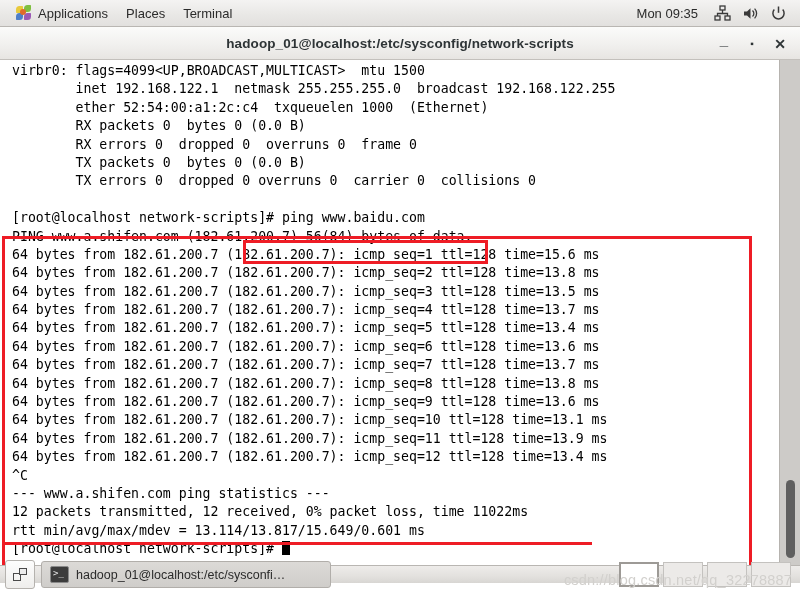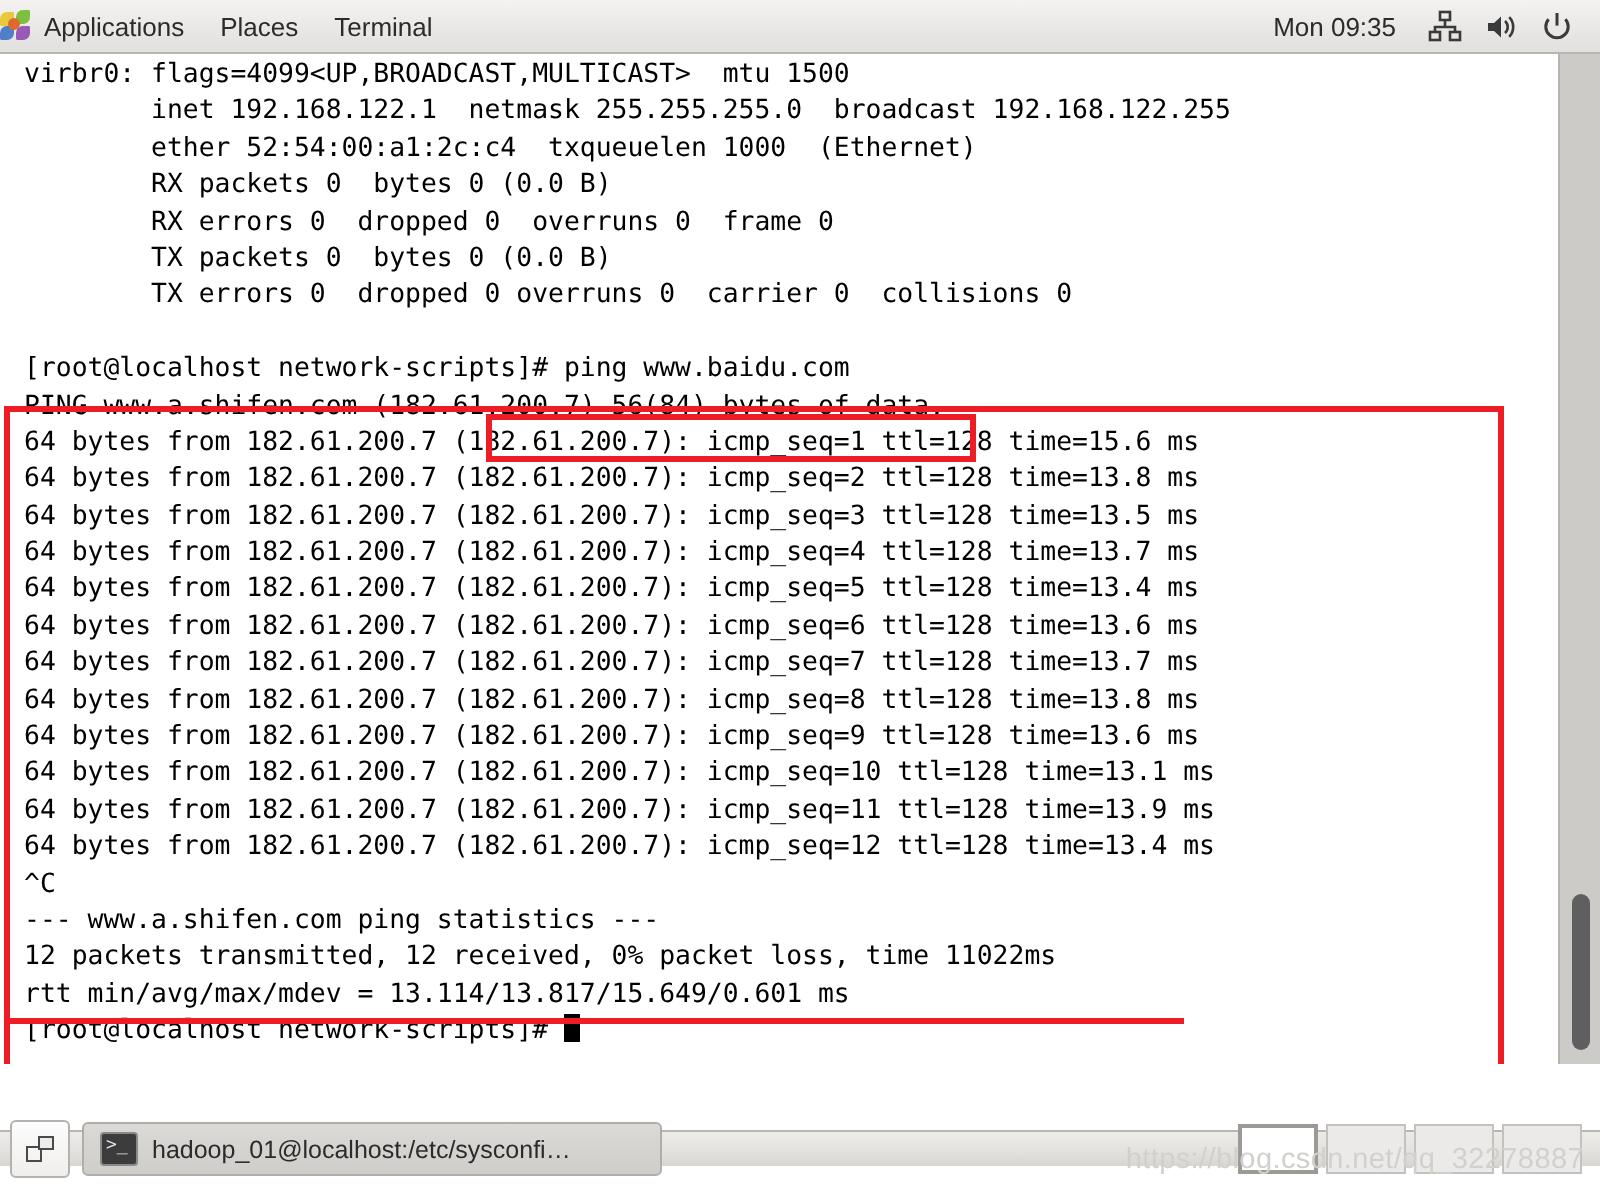--- a/index.html
+++ b/index.html
@@ -28,21 +28,21 @@
     color: #2b2b2b;
   }
   .panel-item {
     display: flex;
     align-items: center;
     height: 27px;
     padding: 0 9px;
     cursor: default;
     white-space: nowrap;
   }
-  #apps-menu { padding-left: 0; }
+  #apps-menu { padding-left: 16px; }
   .apps-glyph {
     width: 16px; height: 16px;
     position: relative;
     margin-right: 6px;
     flex: 0 0 auto;
   }
   .apps-glyph i {
     position: absolute;
     width: 7px; height: 7px;
     border-radius: 50% 10% 50% 10%;
@@ -318,20 +318,28 @@
       <svg width="17" height="17" viewBox="0 0 17 17" aria-hidden="true">
         <path d="M4.3 4.6 A5.6 5.6 0 1 0 12.7 4.6" fill="none" stroke="#3a3a3a" stroke-width="1.5"></path>
         <line x1="8.5" y1="1.5" x2="8.5" y2="7.8" stroke="#3a3a3a" stroke-width="1.5"></line>
       </svg>
     </div>
   </div>
 </div>
 
 <div id="window">
 
+  <div id="titlebar">
+    <div id="window-title">hadoop_01@localhost:/etc/sysconfig/network-scripts</div>
+    <div id="win-buttons">
+      <div class="win-btn wb-min">_</div>
+      <div class="win-btn wb-max">▪</div>
+      <div class="win-btn wb-close">✕</div>
+    </div>
+  </div>
 
   <div id="terminal-wrap">
 
     <div id="terminal"><div class="line">virbr0: flags=4099&lt;UP,BROADCAST,MULTICAST&gt;  mtu 1500</div><div class="line">        inet 192.168.122.1  netmask 255.255.255.0  broadcast 192.168.122.255</div><div class="line">        ether 52:54:00:a1:2c:c4  txqueuelen 1000  (Ethernet)</div><div class="line">        RX packets 0  bytes 0 (0.0 B)</div><div class="line">        RX errors 0  dropped 0  overruns 0  frame 0</div><div class="line">        TX packets 0  bytes 0 (0.0 B)</div><div class="line">        TX errors 0  dropped 0 overruns 0  carrier 0  collisions 0</div><div class="line"></div><div class="line">[root@localhost network-scripts]# ping www.baidu.com</div><div class="line">PING www.a.shifen.com (182.61.200.7) 56(84) bytes of data.</div><div class="line">64 bytes from 182.61.200.7 (182.61.200.7): icmp_seq=1 ttl=128 time=15.6 ms</div><div class="line">64 bytes from 182.61.200.7 (182.61.200.7): icmp_seq=2 ttl=128 time=13.8 ms</div><div class="line">64 bytes from 182.61.200.7 (182.61.200.7): icmp_seq=3 ttl=128 time=13.5 ms</div><div class="line">64 bytes from 182.61.200.7 (182.61.200.7): icmp_seq=4 ttl=128 time=13.7 ms</div><div class="line">64 bytes from 182.61.200.7 (182.61.200.7): icmp_seq=5 ttl=128 time=13.4 ms</div><div class="line">64 bytes from 182.61.200.7 (182.61.200.7): icmp_seq=6 ttl=128 time=13.6 ms</div><div class="line">64 bytes from 182.61.200.7 (182.61.200.7): icmp_seq=7 ttl=128 time=13.7 ms</div><div class="line">64 bytes from 182.61.200.7 (182.61.200.7): icmp_seq=8 ttl=128 time=13.8 ms</div><div class="line">64 bytes from 182.61.200.7 (182.61.200.7): icmp_seq=9 ttl=128 time=13.6 ms</div><div class="line">64 bytes from 182.61.200.7 (182.61.200.7): icmp_seq=10 ttl=128 time=13.1 ms</div><div class="line">64 bytes from 182.61.200.7 (182.61.200.7): icmp_seq=11 ttl=128 time=13.9 ms</div><div class="line">64 bytes from 182.61.200.7 (182.61.200.7): icmp_seq=12 ttl=128 time=13.4 ms</div><div class="line">^C</div><div class="line">--- www.a.shifen.com ping statistics ---</div><div class="line">12 packets transmitted, 12 received, 0% packet loss, time 11022ms</div><div class="line">rtt min/avg/max/mdev = 13.114/13.817/15.649/0.601 ms</div><div class="line"><span>[root@localhost network-scripts]# </span><span class="cursor-block"></span></div></div>
 
     <div id="scrollbar">
       <div id="scroll-thumb"></div>
     </div>
 
     <div id="red-box-outer"></div>
@@ -351,13 +359,13 @@
     <span class="term-icon"></span>
     <span id="task-label">hadoop_01@localhost:/etc/sysconfi…</span>
   </div>
   <div id="workspaces">
     <div class="ws active"></div>
     <div class="ws"></div>
     <div class="ws"></div>
     <div class="ws"></div>
   </div>
 </div>
-<div id="watermark">https://blog.csdn.net/qq_32278887</div>
+<div id="watermark">csdn://blog.csdn.net/qq_32278887</div>
 
 </body></html>

